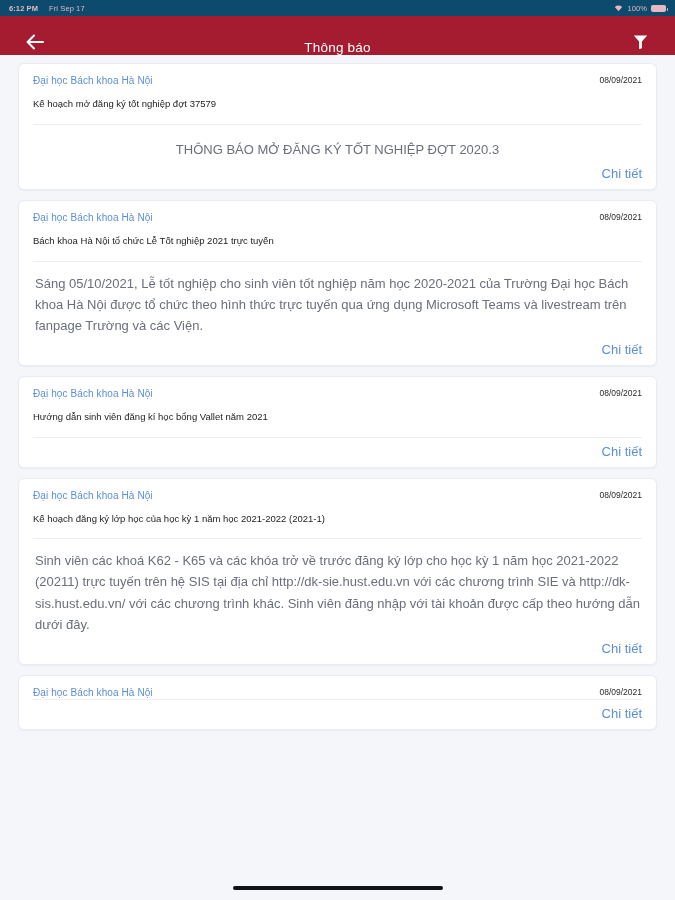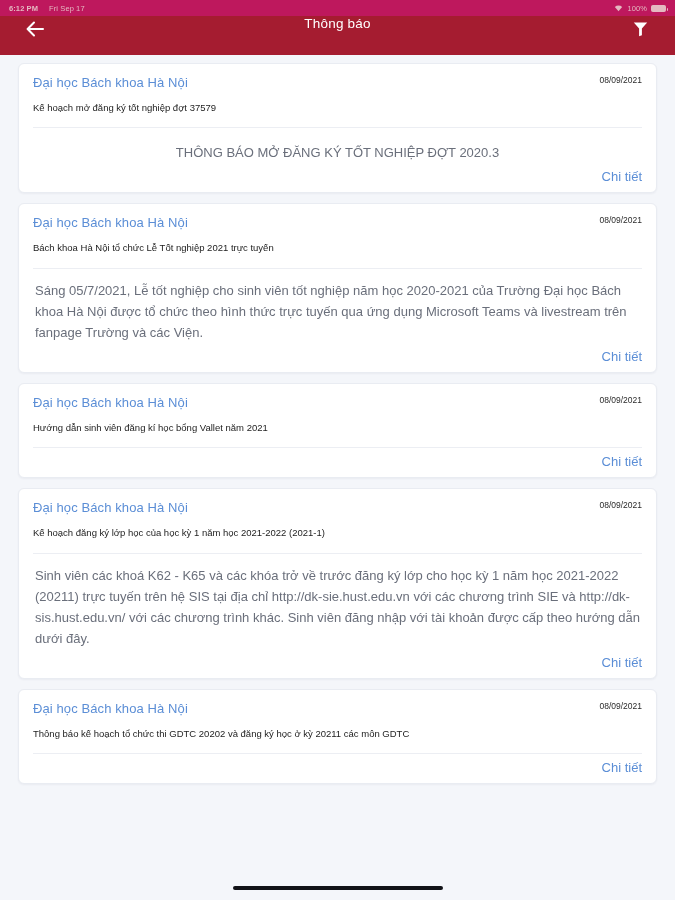--- a/index.html
+++ b/index.html
@@ -6,21 +6,21 @@
   html, body {
     width: 675px; height: 900px;
     font-family: "Liberation Sans", sans-serif;
     background: #f4f6fa;
     overflow: hidden;
   }
   #app { position: relative; width: 675px; height: 900px; background: #f4f6fa; }
 
   
   .statusbar {
-    height: 16px; background: #be185d;
+    height: 16px; background: #0c4a6e;
     display: flex; align-items: center;
     padding: 0 9px; color: #e4b9c1;
     font-size: 7.5px; letter-spacing: .1px;
   }
   .sb-time { font-weight: bold; }
   .sb-date { margin-left: 11px; }
   .sb-right { margin-left: auto; display: flex; align-items: center; gap: 4px; }
   .sb-wifi { width: 9px; height: 7px; display: block; }
   .sb-batt-pct { font-size: 7.5px; text-align: right; }
   .sb-batt {
@@ -28,21 +28,21 @@
     border-radius: 1.5px; position: relative; background: #e4b9c1;
   }
   .sb-batt::after {
     content: ""; position: absolute; right: -3px; top: 2px;
     width: 1.5px; height: 3px; background: #e4b9c1; border-radius: 0 1px 1px 0;
   }
 
   
   .appbar {
     height: 39px; background: #a51c30;
-    display: flex; align-items: flex-start; position: relative;
+    display: flex; align-items: flex-end; position: relative;
     padding: 0 22px;
   }
   .appbar-title {
     position: absolute; left: 0; right: 0; text-align: center;
     color: #ffffff; font-size: 13.5px; letter-spacing: .2px;
     pointer-events: none;
   }
   .icon-btn {
     width: 26px; height: 26px; display: flex;
     align-items: center; justify-content: center;
@@ -62,21 +62,21 @@
     border: 1px solid #e9ecf2;
     border-radius: 6px;
     margin-bottom: 10px;
     padding: 11px 14px 8px 14px;
     box-shadow: 0 1px 2px rgba(30,40,70,.05);
   }
   .card-top {
     display: flex; align-items: flex-start; justify-content: space-between;
   }
   .card-source {
-    color: #5b8ed6; font-size: 13px; letter-spacing: .1px; line-height: 1.2;
+    color: #5b8ed6; font-size: 10px; letter-spacing: .1px; line-height: 1.2;
   }
   .card-date {
     color: #2b2b2b; font-size: 8.5px; white-space: nowrap; line-height: 1.2;
   }
   .card-title {
     color: #1c1c1c; font-size: 9.5px; line-height: 1.35;
     margin: 11px 0 13px 0;
   }
   .divider { height: 1px; background: #eceef3; margin: 0 0 0 0; }
   .card-body {
@@ -148,21 +148,21 @@
       </div>
     </div>
 
     <div class="card">
       <div class="card-top">
         <span class="card-source">Đại học Bách khoa Hà Nội</span>
         <span class="card-date">08/09/2021</span>
       </div>
       <div class="card-title">Bách khoa Hà Nội tổ chức Lễ Tốt nghiệp 2021 trực tuyến</div>
       <div class="divider"></div>
-      <div class="card-body">Sáng 05/7/2021, Lễ tốt nghiệp cho sinh viên tốt nghiệp năm học 2020-2021 của Trường Đại học Bách khoa Hà Nội được tổ chức theo hình thức trực tuyến qua ứng dụng Microsoft Teams và livestream trên fanpage Trường và các Viện.</div>
+      <div class="card-body">Sáng 05/10/2021, Lễ tốt nghiệp cho sinh viên tốt nghiệp năm học 2020-2021 của Trường Đại học Bách khoa Hà Nội được tổ chức theo hình thức trực tuyến qua ứng dụng Microsoft Teams và livestream trên fanpage Trường và các Viện.</div>
       <div class="card-footer">
         <span class="detail-link">Chi tiết</span>
       </div>
     </div>
 
     <div class="card">
       <div class="card-top">
         <span class="card-source">Đại học Bách khoa Hà Nội</span>
         <span class="card-date">08/09/2021</span>
       </div>
@@ -184,21 +184,20 @@
       <div class="card-footer">
         <span class="detail-link">Chi tiết</span>
       </div>
     </div>
 
     <div class="card">
       <div class="card-top">
         <span class="card-source">Đại học Bách khoa Hà Nội</span>
         <span class="card-date">08/09/2021</span>
       </div>
-      <div class="card-title">Thông báo kế hoạch tổ chức thi GDTC 20202 và đăng ký học ở kỳ 20211 các môn GDTC</div>
       <div class="divider"></div>
       <div class="card-footer">
         <span class="detail-link">Chi tiết</span>
       </div>
     </div>
 
   </div>
 
   <div class="home-indicator"></div>
 </div>

